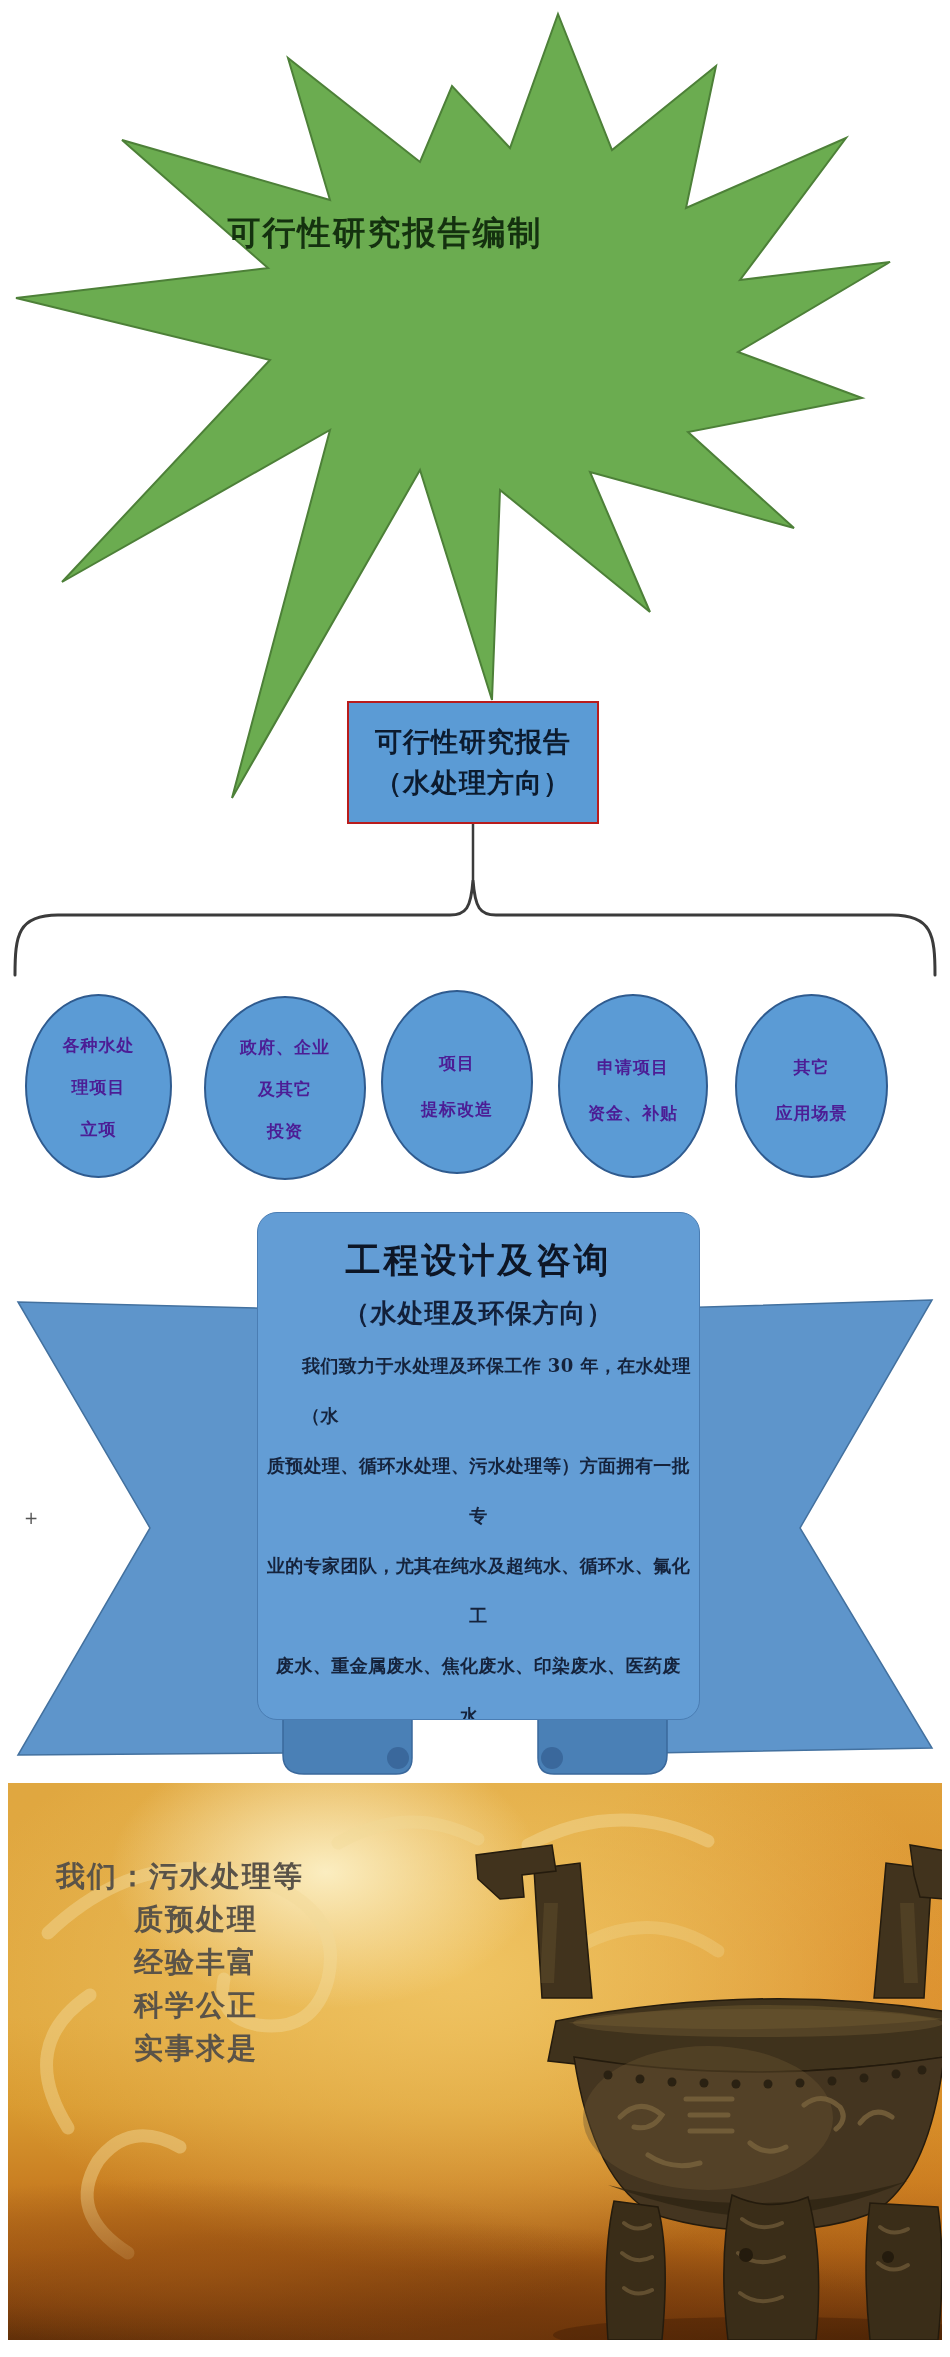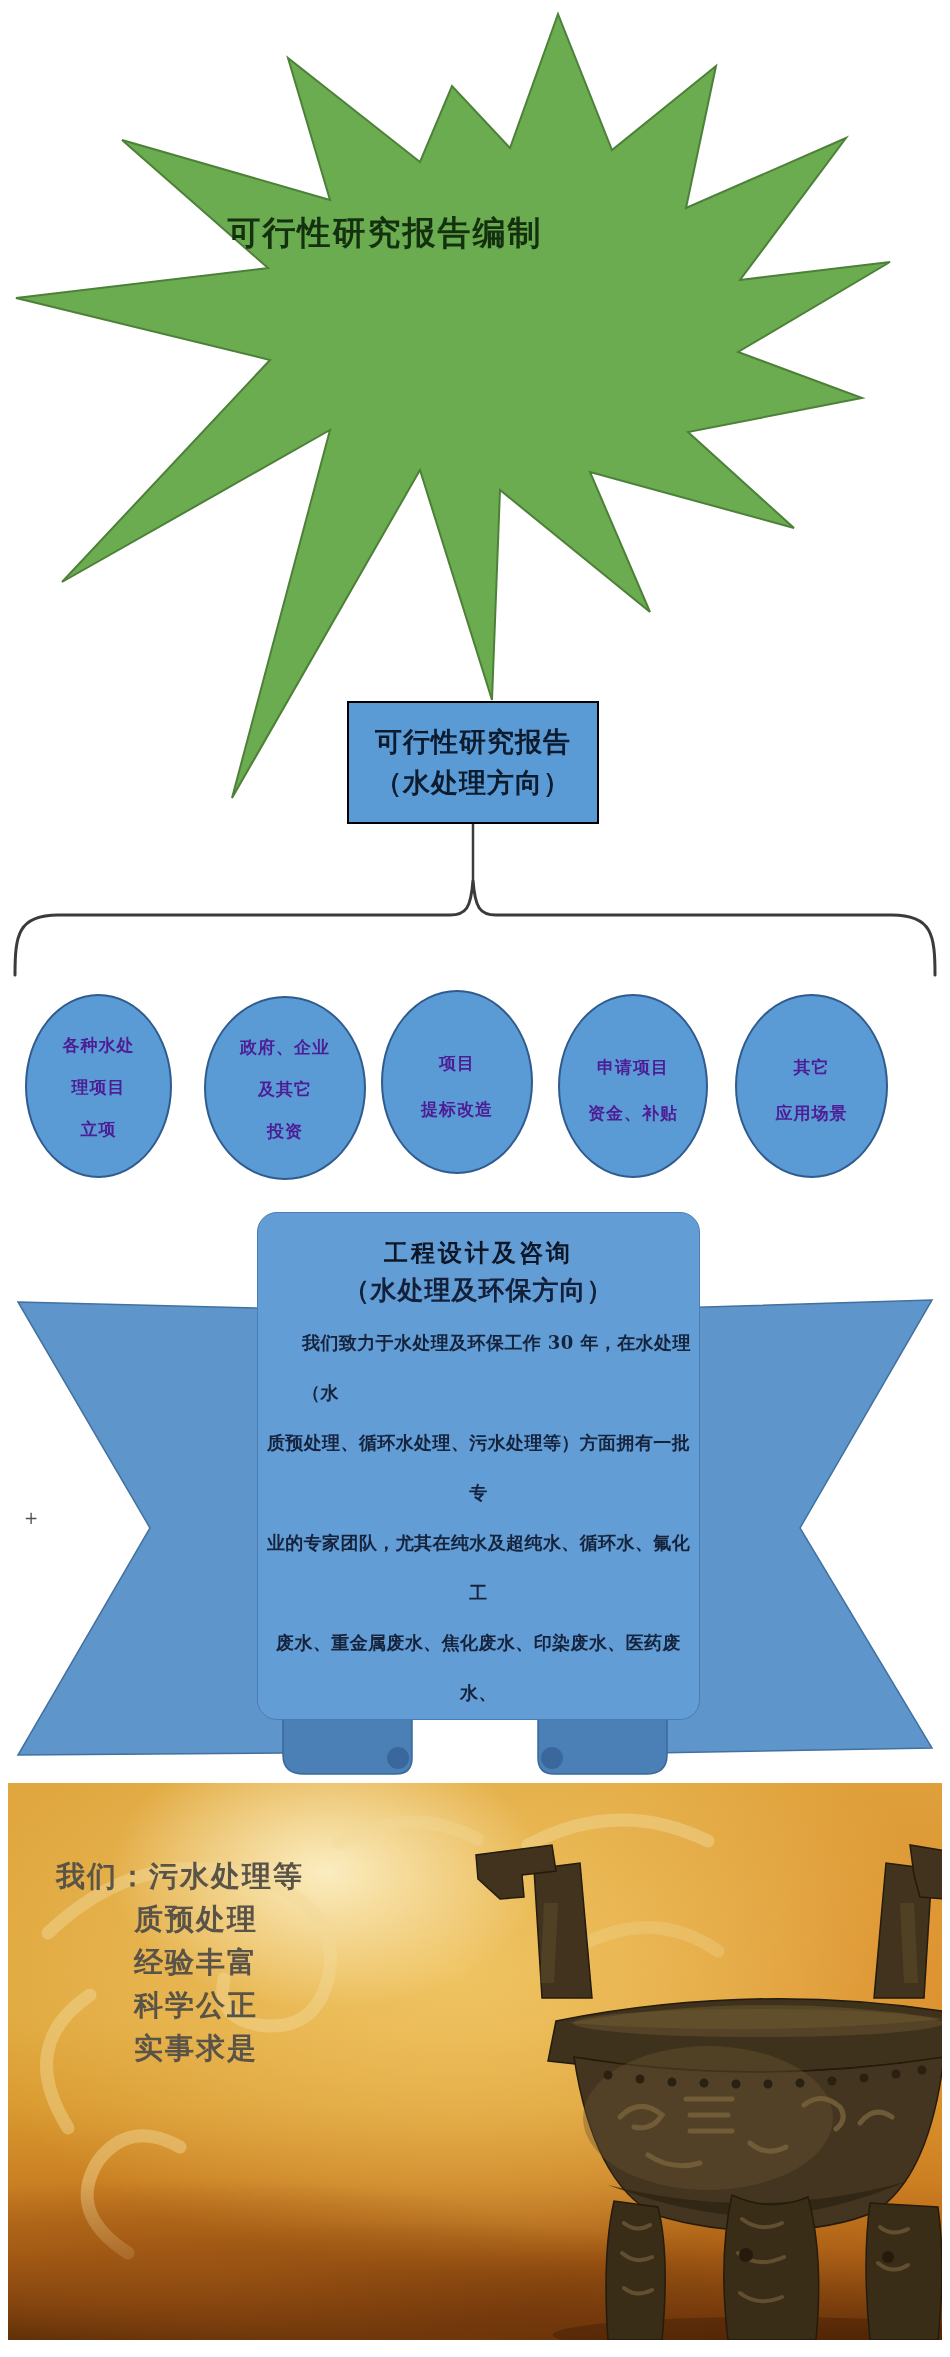--- a/index.html
+++ b/index.html
@@ -8,37 +8,37 @@
   .abs{position:absolute;}
 
   
   .star-text{left:150px;top:210px;width:470px;text-align:center;}
   .star-title{font-size:33px;font-weight:bold;color:#14310f;letter-spacing:2px;line-height:46px;}
   .star-line{font-size:19px;font-weight:bold;color:#223a1e;line-height:40px;letter-spacing:1px;margin-top:0;}
   .star-body{margin-top:18px;}
 
   
   .root-box{left:347px;top:701px;width:252px;height:123px;background:#5b9bd5;
-            border:2px solid #000000;box-sizing:border-box;text-align:center;}
+            border:2px solid #b91c1c;box-sizing:border-box;text-align:center;}
   .root-box .l{font-size:27px;font-weight:bold;color:#0c1b2e;line-height:41px;letter-spacing:1px;}
   .root-box .l1{margin-top:18px;}
 
   
   .ell{background:#5b9bd5;border:2px solid #2f5b8f;border-radius:50%;box-sizing:border-box;
        text-align:center;color:#4c1d95;font-weight:bold;}
   .ell .el{font-size:17px;line-height:42px;letter-spacing:1px;}
   .e3l .el{line-height:46px;}
   .pad3{padding-top:28px;}
   .pad2{padding-top:48px;}
 
   
   .panel{left:257px;top:1212px;width:443px;height:508px;background:#639dd5;
          border:1px solid #4a7db3;border-radius:20px;box-sizing:border-box;overflow:hidden;}
-  .p-title{font-size:24px;font-weight:bold;color:#0d1626;text-align:center;margin-top:24px;letter-spacing:3px;}
-  .p-sub{font-size:26px;font-weight:bold;color:#12203a;text-align:center;margin-top:4px;letter-spacing:1px;}
+  .p-title{font-size:35px;font-weight:bold;color:#0d1626;text-align:center;margin-top:24px;letter-spacing:3px;}
+  .p-sub{font-size:26px;font-weight:bold;color:#12203a;text-align:center;margin-top:12px;letter-spacing:1px;}
   .p-body{margin-top:10px;}
   .p-line{font-size:18px;font-weight:600;color:#15233c;line-height:50px;text-align:center;letter-spacing:.4px;}
   .p-line.first{text-align:left;padding-left:44px;}
   .plus-art{left:24px;top:1508px;font-family:"DejaVu Sans",sans-serif;font-size:17px;color:#555;}
 
   
   .photo{left:8px;top:1783px;width:934px;height:557px;overflow:hidden;background-color:#e2a844;}
   .photo-bg{left:0;top:0;width:934px;height:557px;
     background-image:
       radial-gradient(ellipse 300px 190px at 34% 16%, rgba(252,240,198,.95), rgba(252,240,198,0) 72%),

